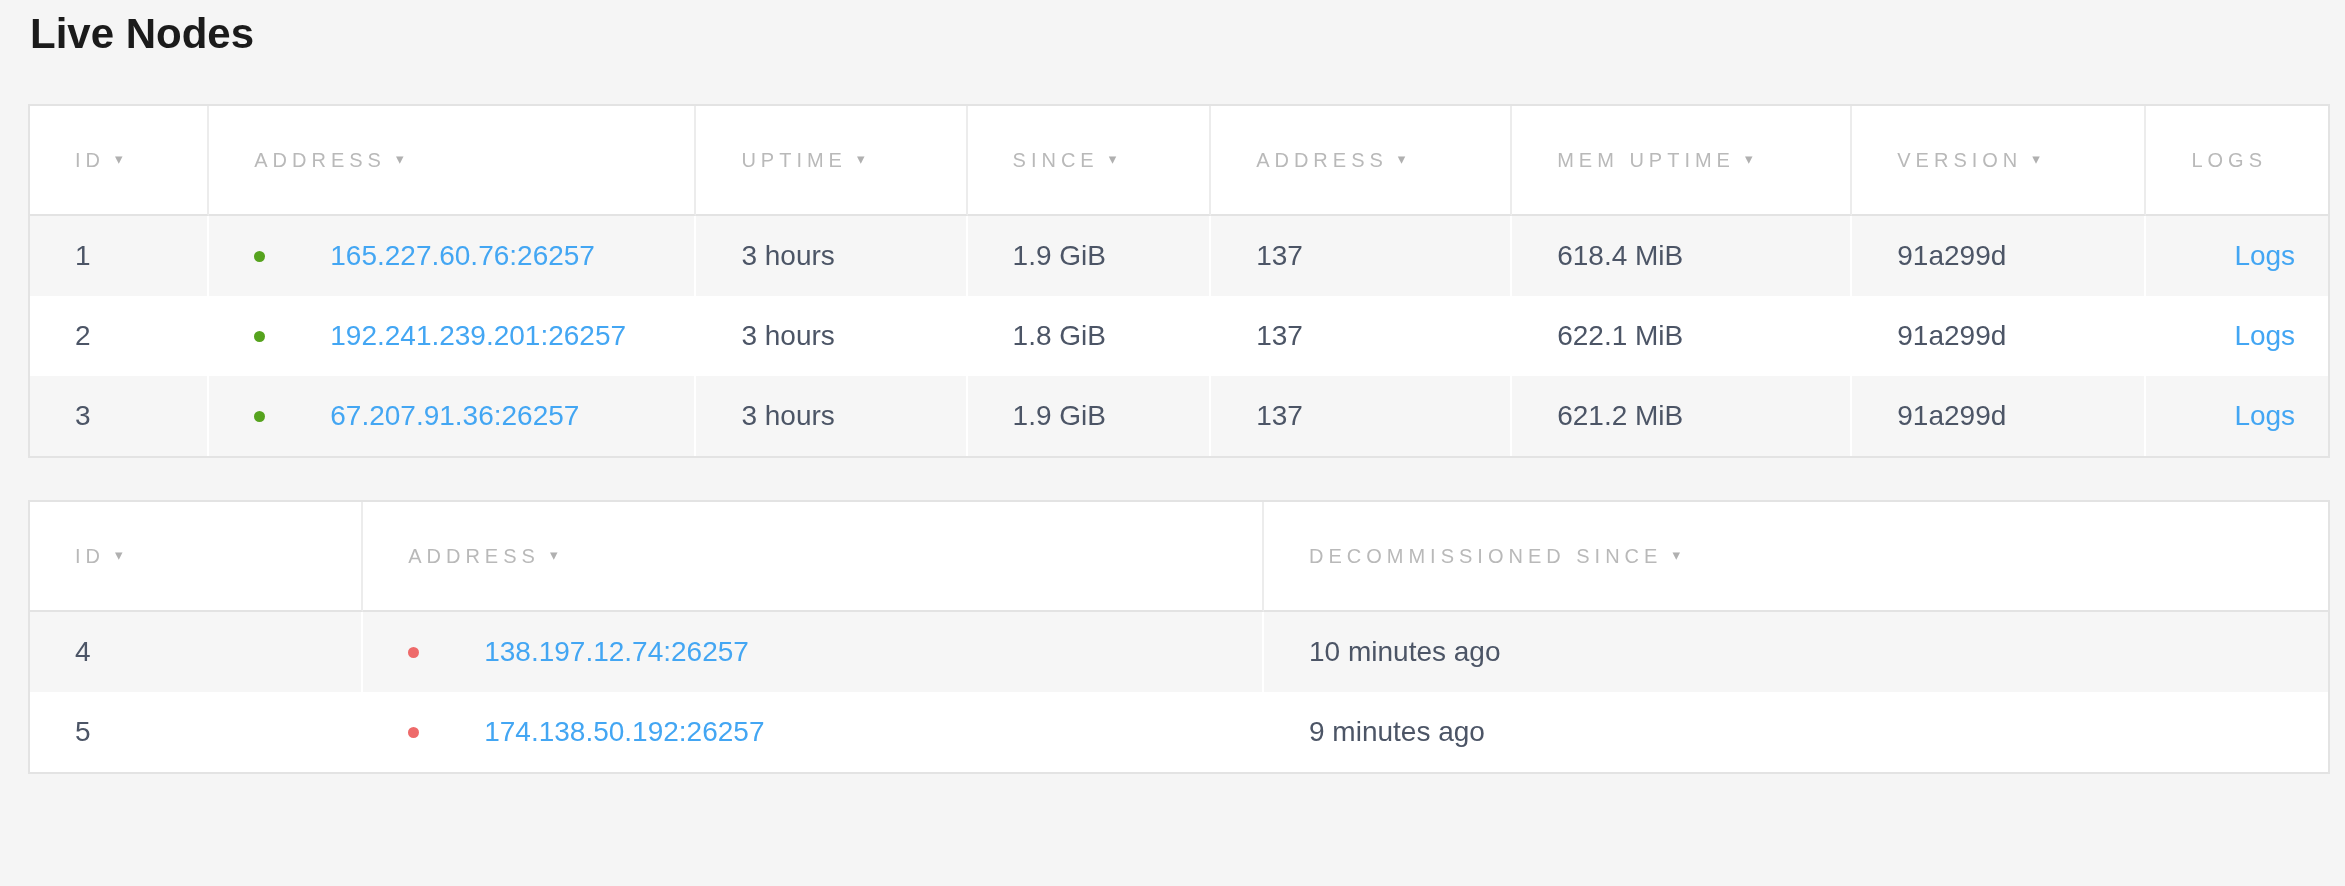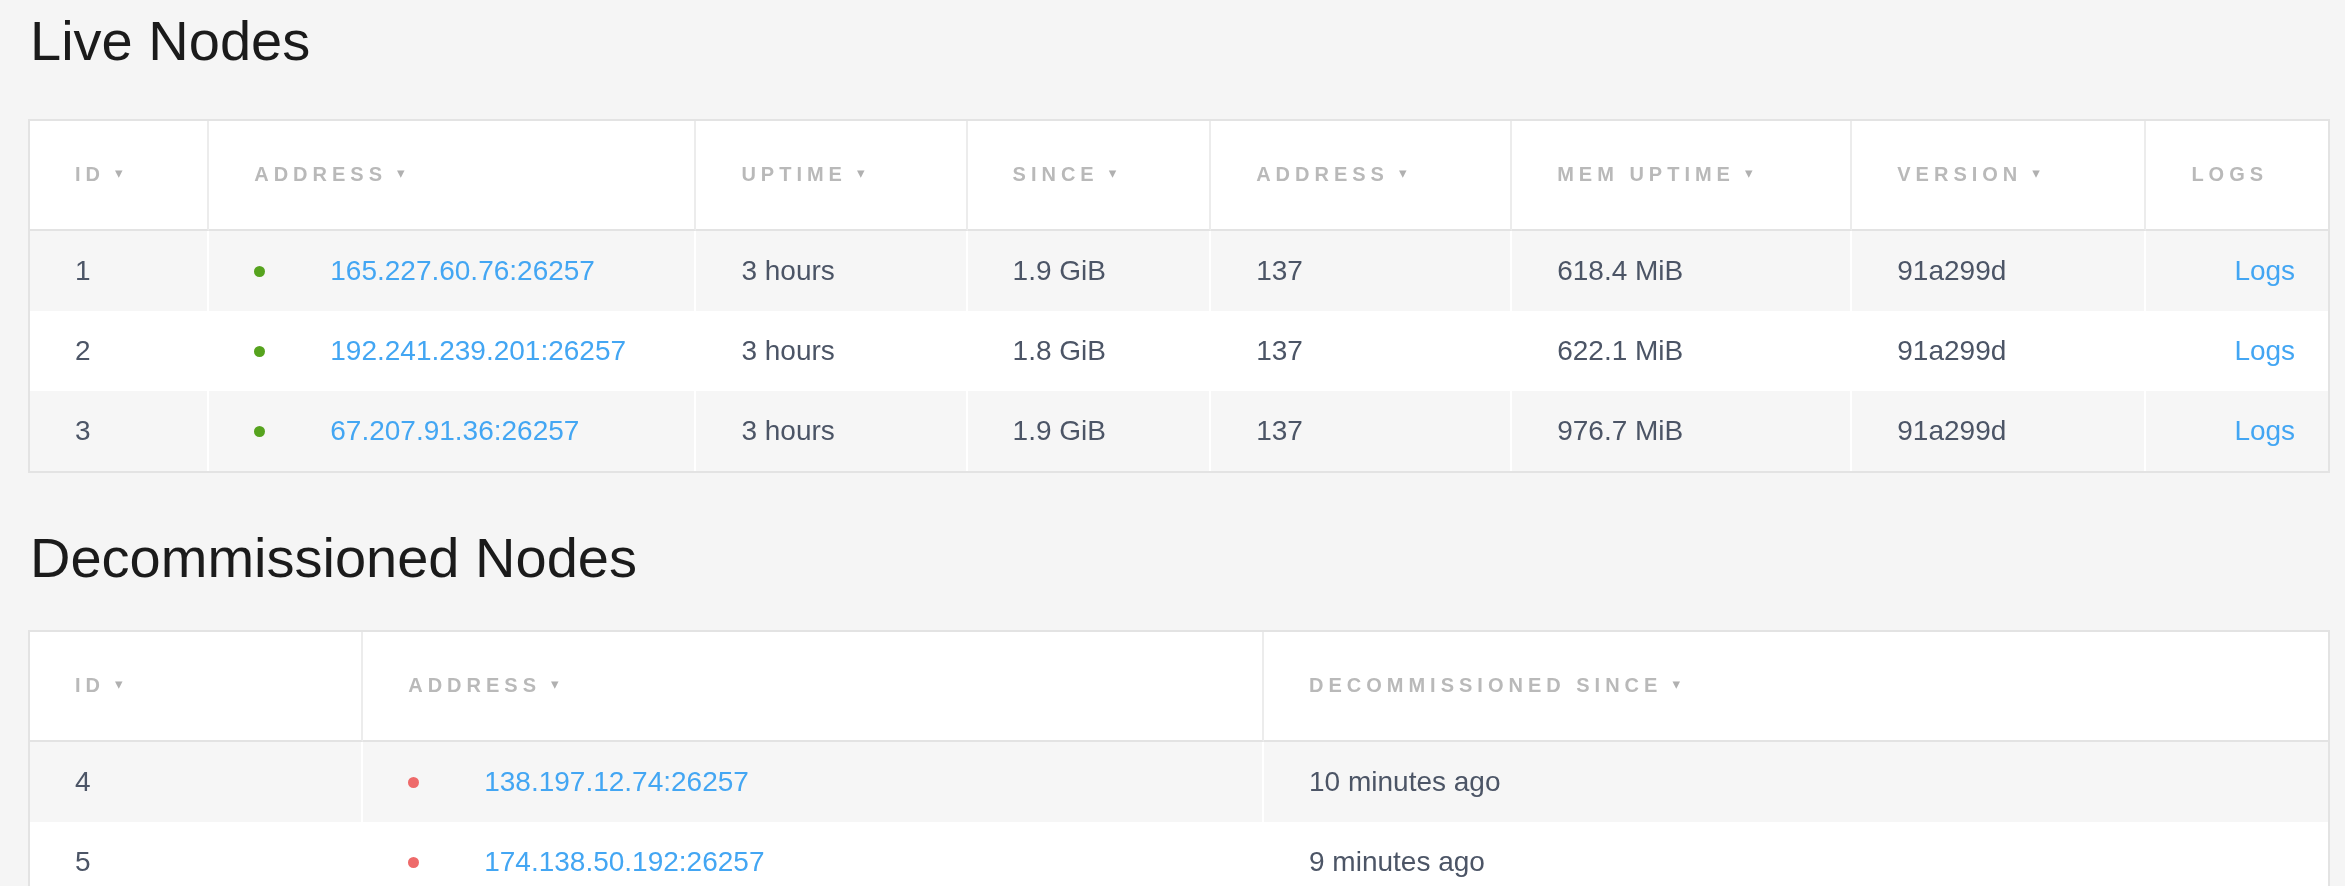--- a/index.html
+++ b/index.html
@@ -9,22 +9,22 @@
     height: 886px;
     background: var(--page-bg, #f5f5f5);
     font-family: "Liberation Sans", "DejaVu Sans", sans-serif;
     overflow: hidden;
   }
   .wrap {
     padding: 10px 15px 0 28px;
     box-sizing: border-box;
   }
   .section-title {
-    font-size: 56px;
-    font-weight: 400;
+    font-size: 42px;
+    font-weight: 700;
     color: var(--title-text, #1b1b1b);
     margin: 15px;
     line-height: 1.05;
   }
   .title-live { margin-top: 2px; margin-left: 2px; }
   .title-decom { margin-top: 56px; margin-left: 2px; }
 
   table.nodes-table {
     width: 100%;
     border-collapse: separate;
@@ -32,21 +32,21 @@
     background: var(--table-bg, #ffffff);
     border: 2px solid var(--table-border, #e3e3e3);
     table-layout: fixed;
   }
   .live-table  { margin-top: 48px; }
   .decom-table { margin-top: 42px; }
 
   th {
     height: 108px;
     font-size: 20px;
-    font-weight: 700;
+    font-weight: 400;
     letter-spacing: 5px;
     color: var(--header-text, #b9b9b9);
     text-align: left;
     padding: 0 0 0 45px;
     background: var(--table-bg, #ffffff);
     border-bottom: 2px solid var(--table-border, #e3e3e3);
     border-right: 2px solid var(--header-divider, #ececec);
     white-space: nowrap;
     overflow: hidden;
     cursor: pointer;
@@ -142,28 +142,27 @@
         <td>622.1 MiB</td>
         <td>91a299d</td>
         <td><a class="cell-link">Logs</a></td>
       </tr>
       <tr>
         <td>3</td>
         <td><span class="dot dot-live"></span><a class="cell-link">67.207.91.36:26257</a></td>
         <td>3 hours</td>
         <td>1.9 GiB</td>
         <td>137</td>
-        <td>976.7 MiB</td>
+        <td>621.2 MiB</td>
         <td>91a299d</td>
         <td><a class="cell-link">Logs</a></td>
       </tr>
     </tbody>
   </table>
 
-  <h1 class="section-title title-decom">Decommissioned Nodes</h1>
 
   <table class="nodes-table decom-table">
     <colgroup>
       <col style="width:14.5%">
         <col style="width:39.2%">
         <col style="width:46.3%">
     </colgroup>
     <thead>
       <tr>
         <th><span>ID</span><span class="sort-arrow">▾</span></th>

